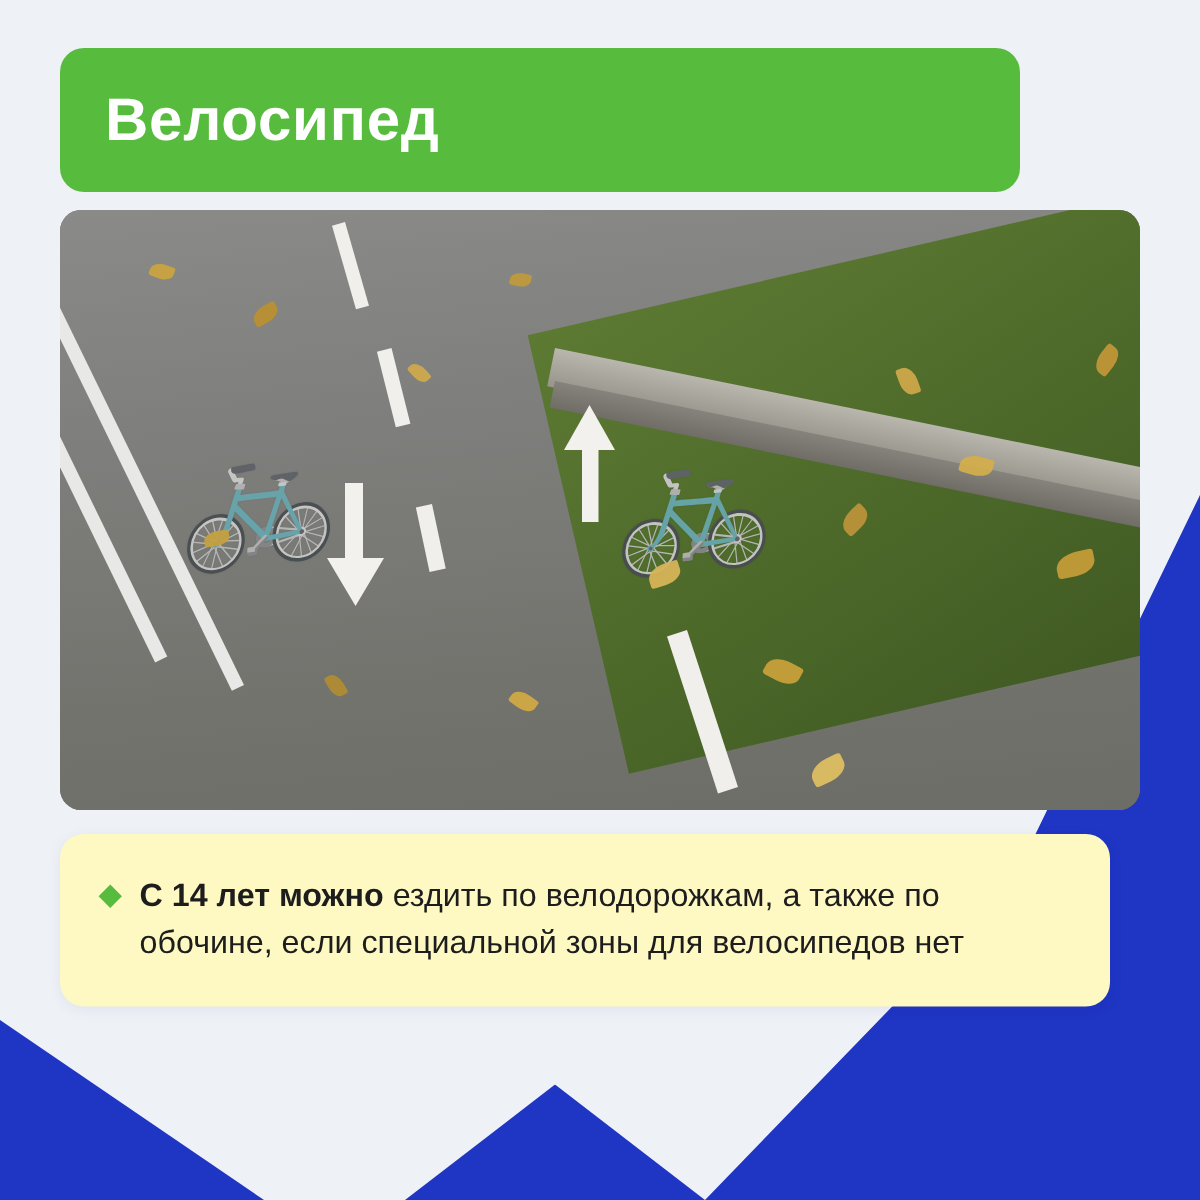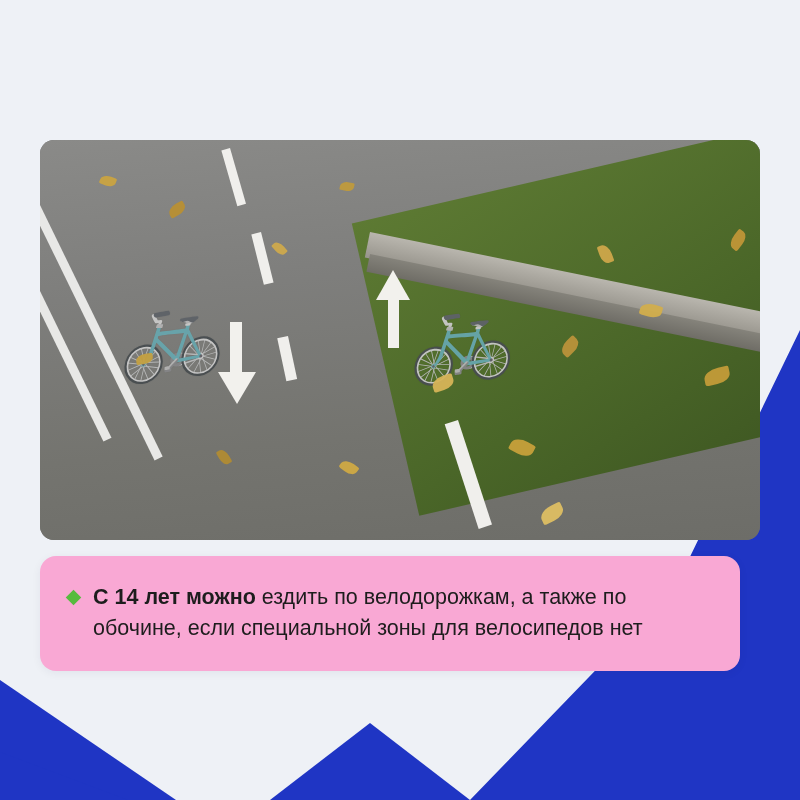--- a/index.html
+++ b/index.html
@@ -216,21 +216,21 @@
     border-radius: 60% 10% 55% 12%;
     opacity: 0.95;
   }
 
   
   .text-card {
     position: absolute;
     left: 40px;
     top: 556px;
     width: 700px;
-    background: #f9a8d4;
+    background: #fef9c3;
     border-radius: 16px;
     box-sizing: border-box;
     padding: 26px 30px 28px 28px;
     box-shadow: 0 2px 10px rgba(20,30,70,0.06);
   }
   .bullet-row {
     display: flex;
     align-items: flex-start;
     margin-bottom: 18px;
   }
@@ -256,20 +256,23 @@
 
 <div class="bg">
   <div class="bg-blue-right"></div>
   <div class="bg-blue-bottom"></div>
   <div class="bg-blue-bottom2"></div>
   <div class="bg-blue-wedge"></div>
 </div>
 
 <div class="wrap">
 
+  <div class="header-badge">
+    <div class="header-title">Велосипед</div>
+  </div>
 
   <div class="photo">
     <div class="road"></div>
     <div class="grass"></div>
     <div class="curb"></div>
     <div class="curb2"></div>
 
     <div class="edge-line-a"></div>
     <div class="edge-line-b"></div>
 

